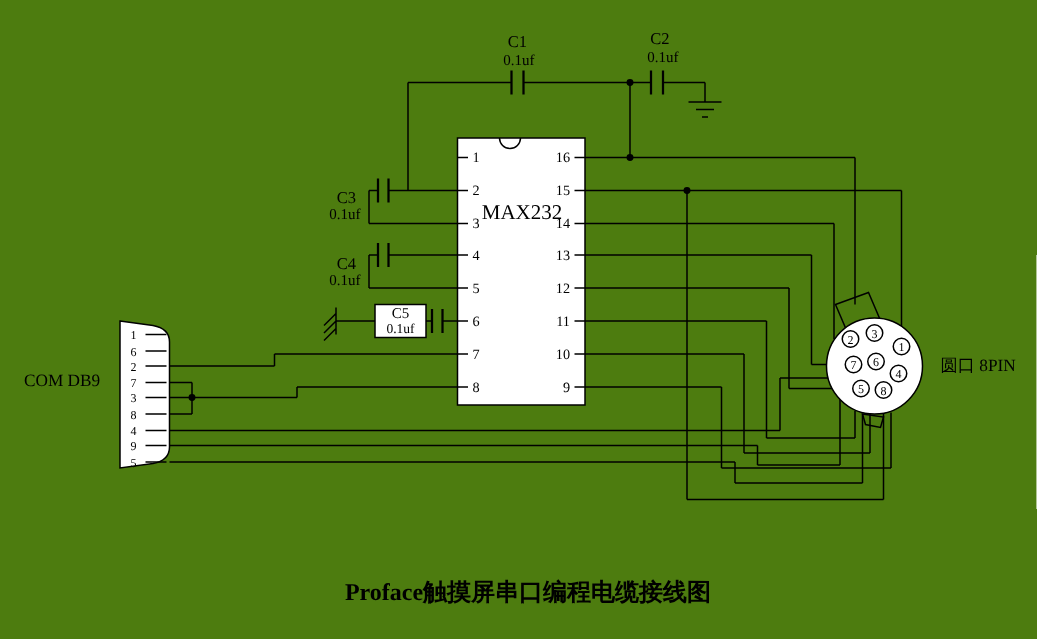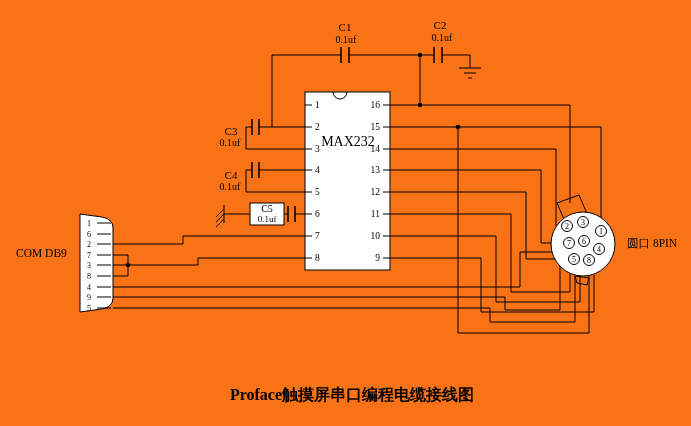--- a/index.html
+++ b/index.html
@@ -1,16 +1,16 @@
 <!DOCTYPE html>
 <html><head>
 <meta charset="utf-8">
 <style>
   html,body{margin:0;padding:0;background:#ffffff;}
-  #stage{position:relative;width:691px;height:426px;background:#f97316;overflow:hidden;}
+  #stage{position:relative;width:691px;height:426px;background:#4d7c0f;overflow:hidden;}
   svg{display:block;}
   .t{font-family:"Liberation Serif","DejaVu Serif",serif;fill:#000000;}
   .s8{font-size:8px;}
   .s9{font-size:9px;}
   .s95{font-size:9.5px;}
   .s10{font-size:10px;}
   .s11{font-size:11px;}
   .s115{font-size:11.5px;}
   .s14{font-size:14px;}
   .cap-title{font-size:16px;font-weight:bold;}

